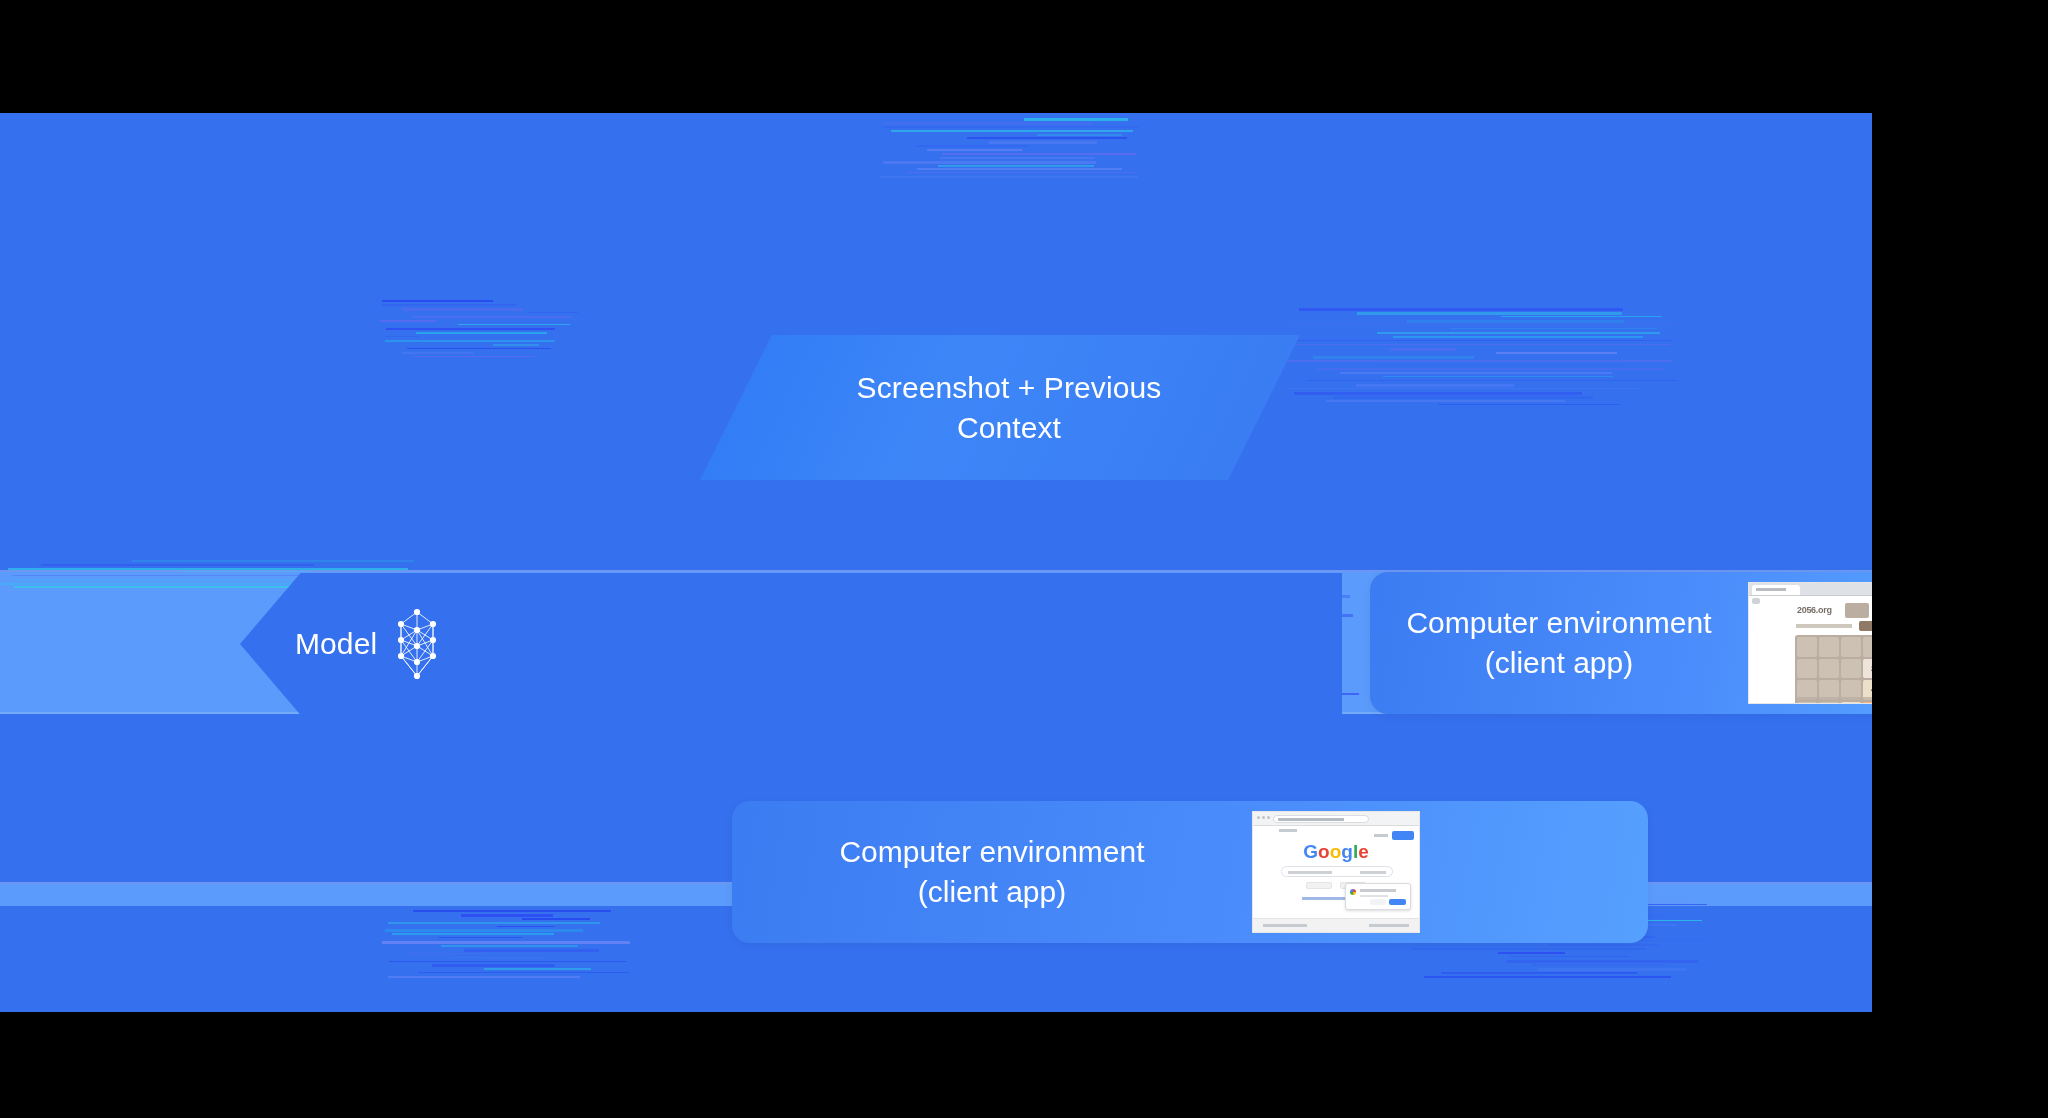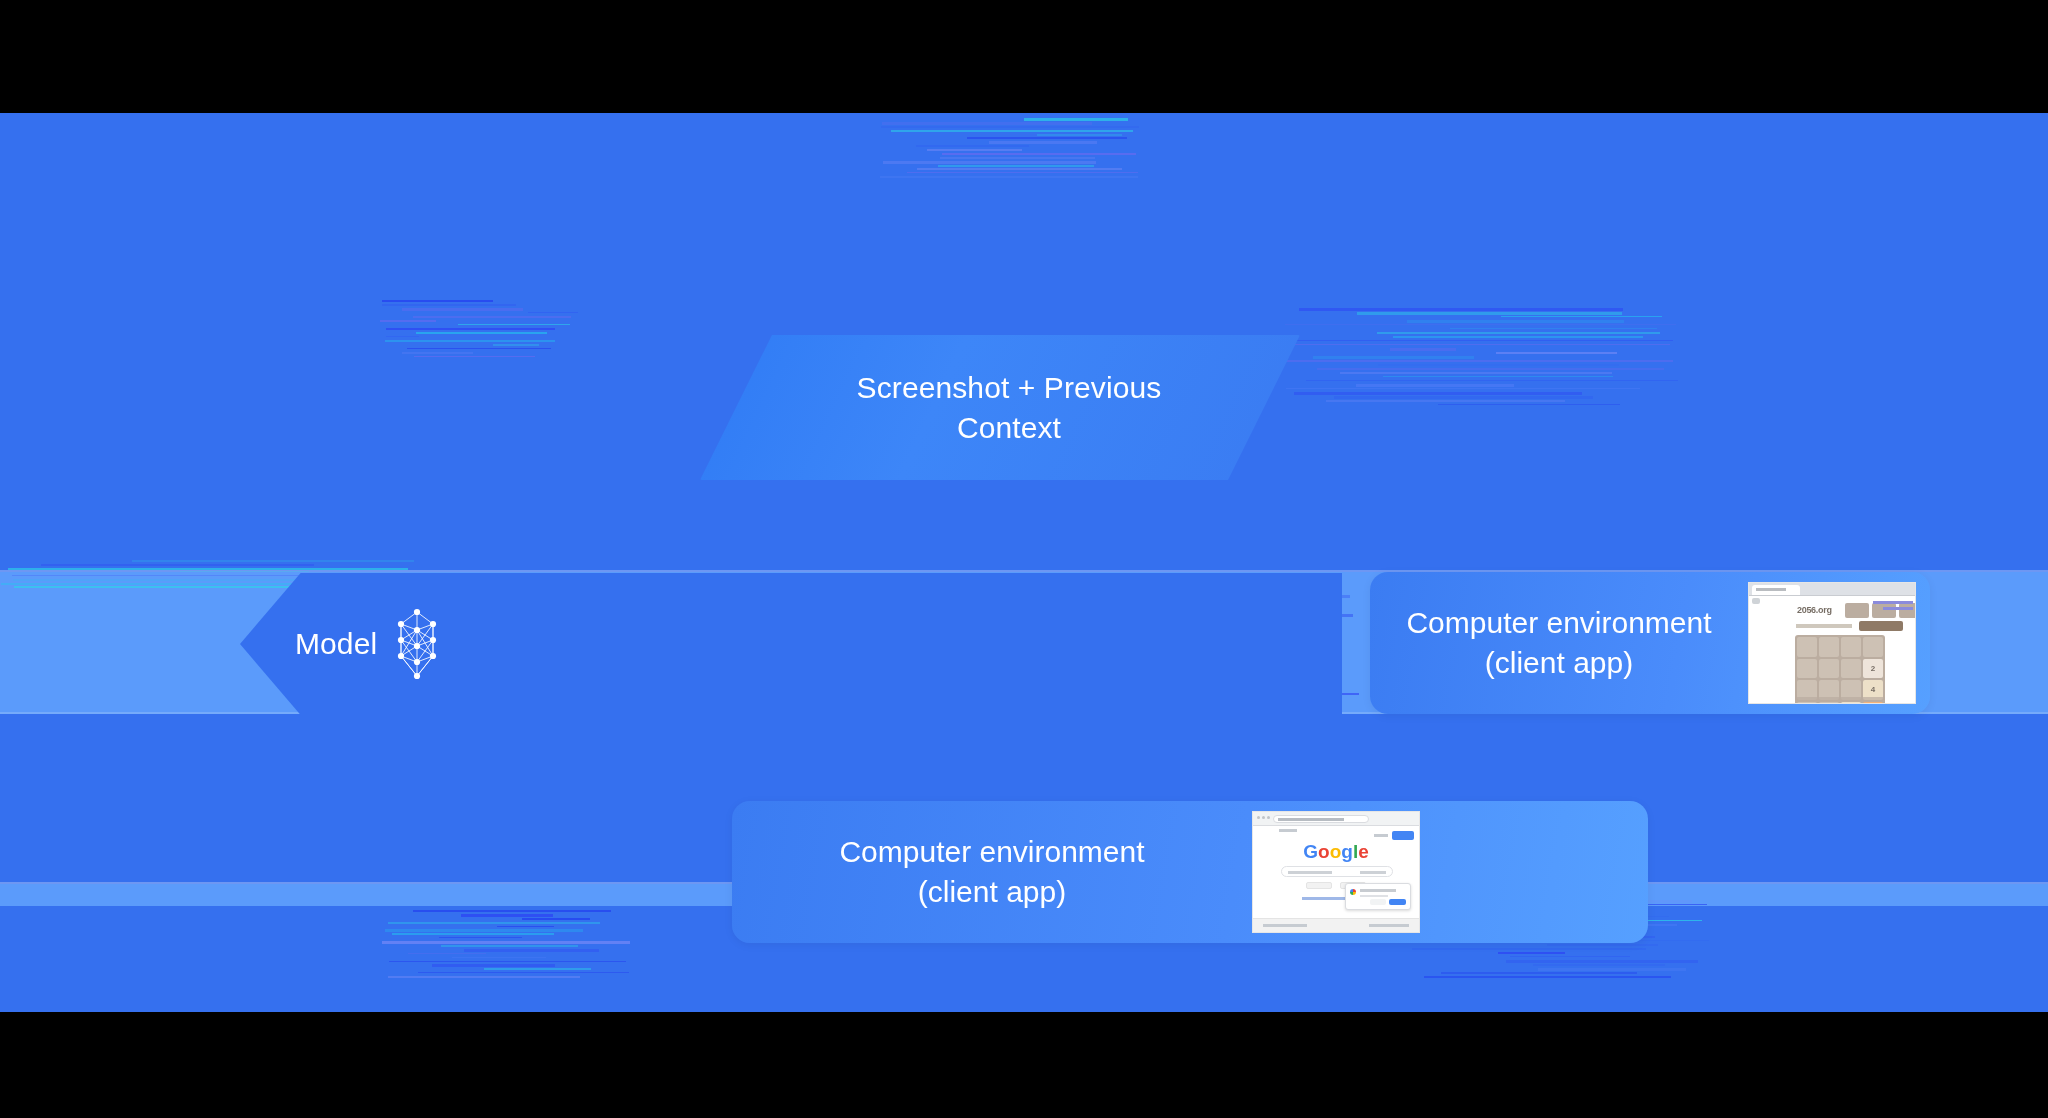--- a/index.html
+++ b/index.html
@@ -6,21 +6,21 @@
   html, body {
     width: 2048px;
     height: 1118px;
     overflow: hidden;
     background: #000;
     font-family: "Liberation Sans", sans-serif;
   }
 
   #stage {
     position: relative;
-    width: 2048px;
+    width: 1872px;
     height: 1118px;
     background: #fdba74;
     overflow: hidden;
   }
 
   
   .band { position: absolute; left: 0; width: 2048px; }
   .band-letterbox-top { top: 0;    height: 113px; background: #000000; }
   .band-blue-a       { top: 113px; height: 459px; background: #3570ef; }
   .band-blue-light   { top: 572px; height: 142px; background: #5b9bfb; }

